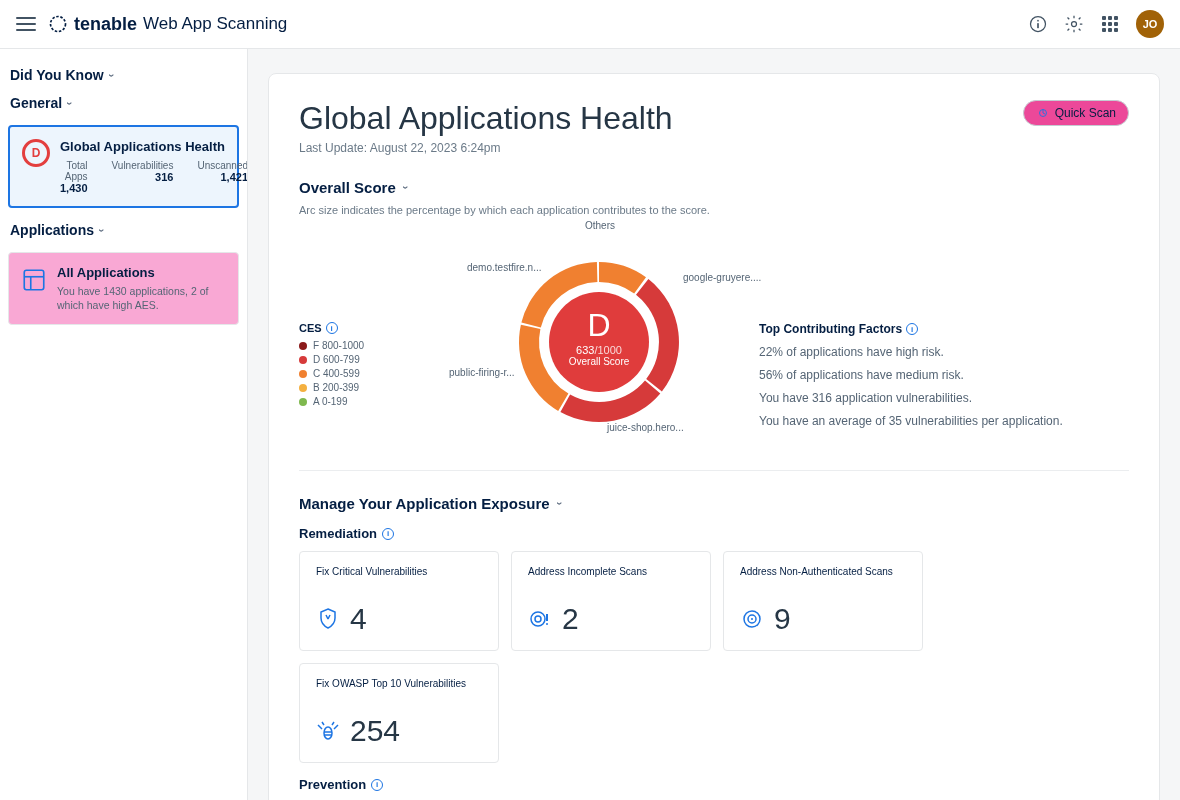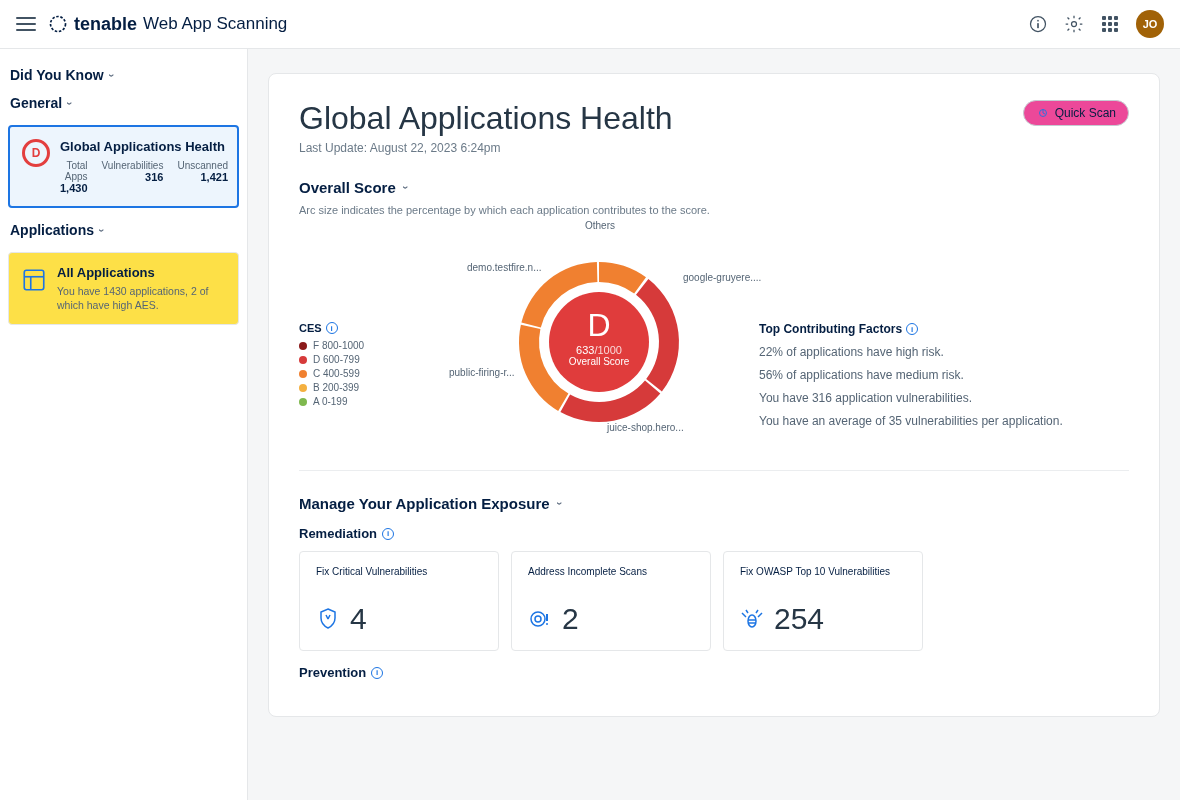--- a/index.html
+++ b/index.html
@@ -19,24 +19,24 @@
 .sidebar{width:248px;background:#fff;border-right:1px solid #e5e7e9;padding:12px 8px;overflow-y:auto}
 .side-section-hdr{display:flex;align-items:center;gap:6px;font-size:14px;font-weight:700;color:#041E42;padding:6px 2px;cursor:pointer}
 .chev{transform:rotate(90deg);display:inline-block;font-size:10px;color:#617083}
 .tip-card{border:1px solid #e5e7e9;border-radius:4px;padding:16px 10px;margin:6px 0 14px;text-align:center}
 .tip-card h4{font-size:12px;font-weight:700;margin:6px 0 4px}
 .tip-card p{font-size:11px;color:#556575;line-height:1.35}
 .dots{margin-top:10px;display:flex;justify-content:center;gap:4px}
 .dots span{width:6px;height:6px;border-radius:50%;background:#c0c6cc}
 .dots span.active{background:#041E42}
 .nav-card{border:2px solid #1d75e3;background:#edf5fd;border-radius:4px;padding:12px;margin:8px 0;display:flex;gap:10px;cursor:pointer}
-.nav-card.plain{border:1px solid #e5e7e9;background:#fde047}
+.nav-card.plain{border:1px solid #e5e7e9;background:#f9a8d4}
 .grade-badge{width:28px;height:28px;border-radius:50%;border:3px solid #e33e3e;color:#e33e3e;display:flex;align-items:center;justify-content:center;font-weight:700;font-size:12px;flex-shrink:0}
 .nav-card h5{font-size:13px;font-weight:600;color:#041E42;margin-bottom:4px}
-.nav-stats{display:flex;gap:14px;font-size:10px;color:#556575;text-align:right;margin-top:6px;justify-content:flex-end}
+.nav-stats{display:flex;gap:24px;font-size:10px;color:#556575;text-align:right;margin-top:6px;justify-content:flex-end}
 .nav-stats div b{display:block;font-size:11px;color:#041E42}
 .main{flex:1;padding:24px 20px 40px;overflow-y:auto}
 .panel{background:#fff;border:1px solid #e5e7e9;border-radius:8px;padding:26px 30px}
 .title-row{display:flex;align-items:flex-start;justify-content:space-between}
 .page-title{font-size:32px;font-weight:400;color:#263645}
 .subtitle{font-size:12px;color:#6b7a88;margin-top:4px}
 .quick-scan{border:1px solid #c5cbd1;border-radius:14px;padding:5px 12px;font-size:12px;cursor:pointer;display:flex;align-items:center;gap:5px;color:#041E42;background:#ec4899}
 .section-hdr{display:flex;align-items:center;gap:8px;font-size:15px;font-weight:700;color:#041E42;margin-top:24px;cursor:pointer}
 .hint{font-size:11px;color:#6b7a88;margin-top:8px}
 .overall{display:flex;gap:20px;margin-top:6px;padding-bottom:18px;border-bottom:1px solid #ebedef}
@@ -271,20 +271,33 @@
                   <circle cx="10" cy="12" r="7" fill="none" stroke="#1d75e3" stroke-width="1.5"></circle>
                   <circle cx="10" cy="12" r="3" fill="none" stroke="#1d75e3" stroke-width="1.5"></circle>
                   <line x1="19" y1="7" x2="19" y2="14" stroke="#1d75e3" stroke-width="2"></line>
                   <circle cx="19" cy="17" r="1" fill="#1d75e3"></circle>
                 </svg>
               </span>
               <span class="num">2</span>
             </div>
           </div>
           <div class="tile">
+            <h5>Address Non-Authenticated Scans</h5>
+            <div class="big">
+              <span>
+                <svg class="tile-icon" viewBox="0 0 24 24">
+                  <circle cx="12" cy="12" r="8" fill="none" stroke="#1d75e3" stroke-width="1.5"></circle>
+                  <circle cx="12" cy="12" r="4" fill="none" stroke="#1d75e3" stroke-width="1.5"></circle>
+                  <circle cx="12" cy="12" r="1" fill="#1d75e3"></circle>
+                </svg>
+              </span>
+              <span class="num">9</span>
+            </div>
+          </div>
+          <div class="tile">
             <h5>Fix OWASP Top 10 Vulnerabilities</h5>
             <div class="big">
               <span>
                 <svg class="tile-icon" viewBox="0 0 24 24">
                   <ellipse cx="12" cy="14" rx="4" ry="6" fill="none" stroke="#1d75e3" stroke-width="1.5"></ellipse>
                   <path d="M6 10l-4-4M18 10l4-4M8 6l-2-3M16 6l2-3" stroke="#1d75e3" stroke-width="1.5"></path>
                   <line x1="8" y1="13" x2="16" y2="13" stroke="#1d75e3" stroke-width="1.5"></line>
                   <line x1="8" y1="16" x2="16" y2="16" stroke="#1d75e3" stroke-width="1.5"></line>
                 </svg>
               </span>

